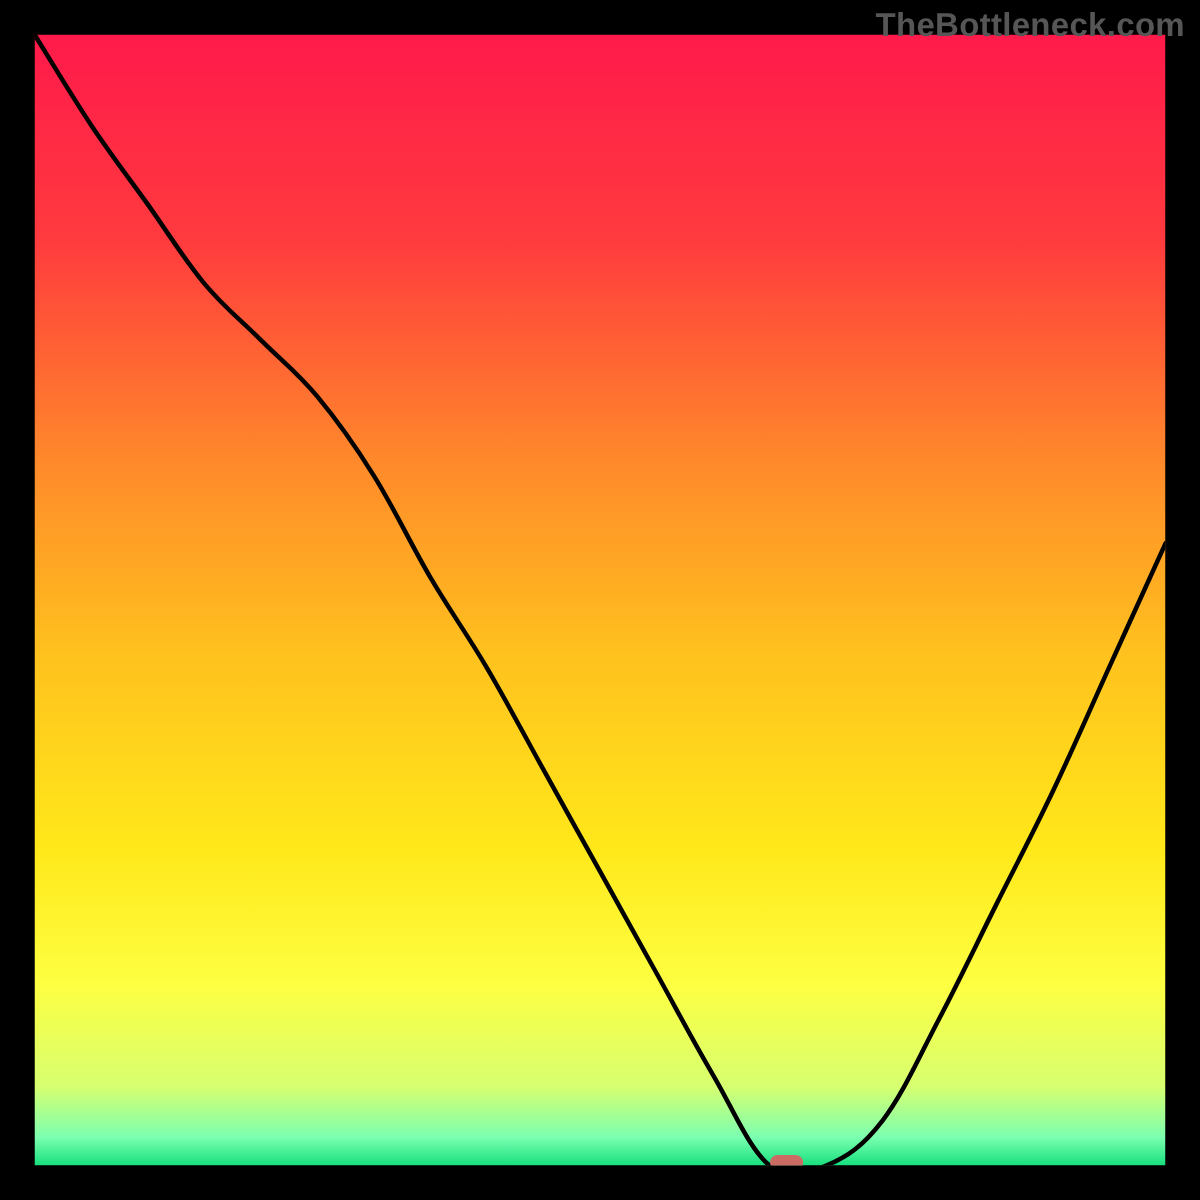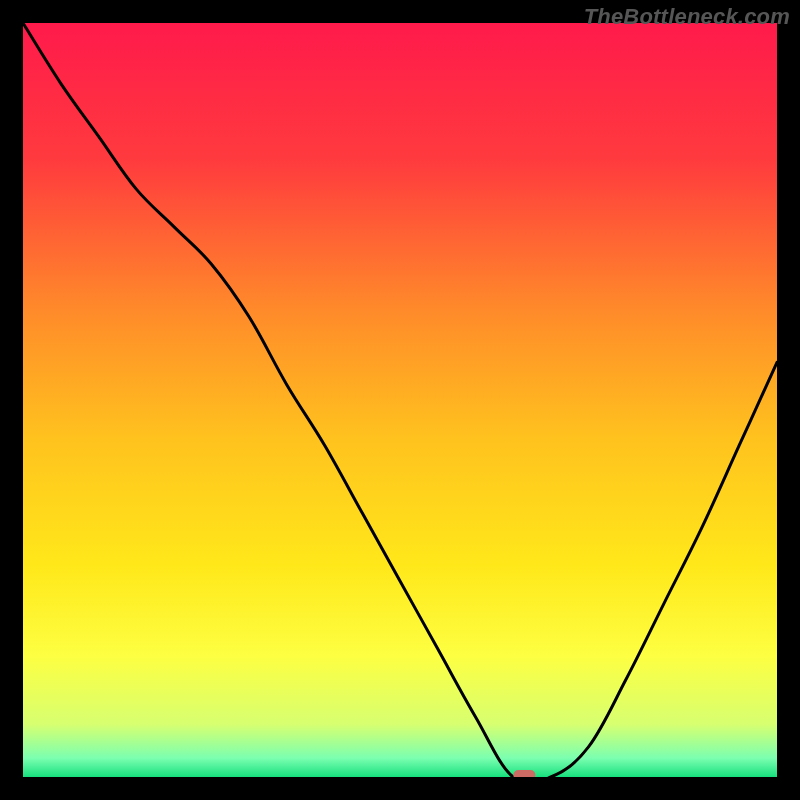--- a/index.html
+++ b/index.html
@@ -9,21 +9,20 @@
     height: 800px;
     background: #000;
     overflow: hidden;
     font-family: Arial, Helvetica, sans-serif;
   }
   .frame {
     position: relative;
     width: 800px;
     height: 572px;
     background: #000;
-    font-style: italic;
   }
   .watermark {
     position: absolute;
     top: 4px;
     right: 10px;
     color: #565656;
     font-size: 22px;
     letter-spacing: 0.2px;
     font-weight: 600;
     z-index: 10;

